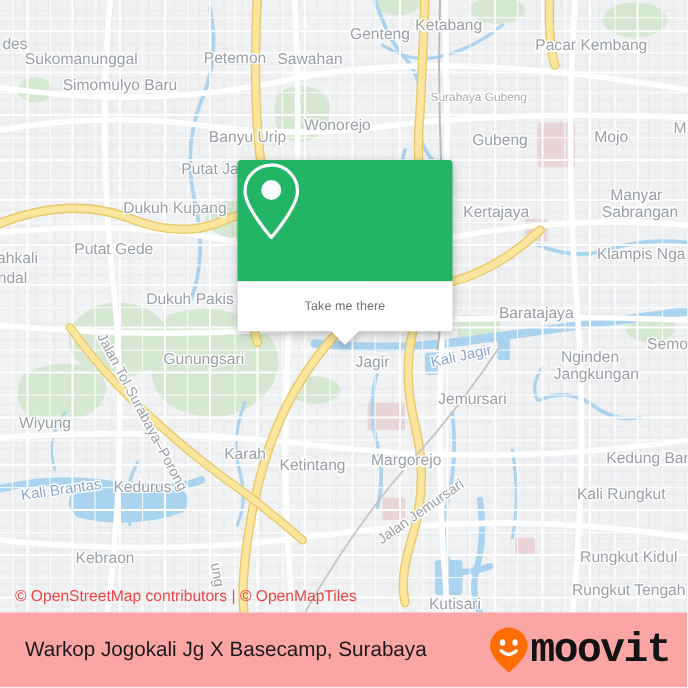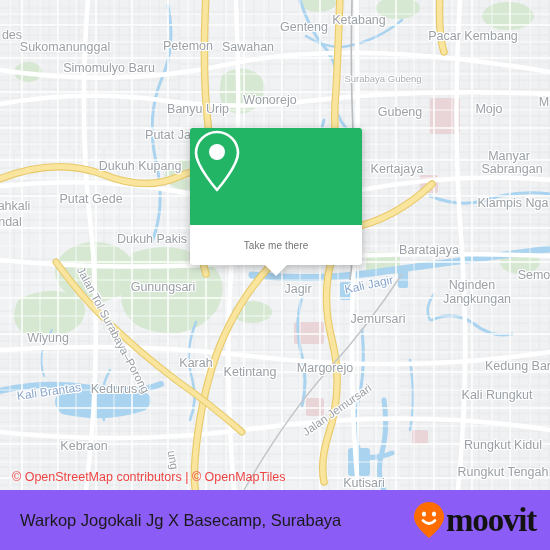--- a/index.html
+++ b/index.html
@@ -121,21 +121,21 @@
     font-family: "Liberation Sans", sans-serif;
     white-space: nowrap;
     z-index: 5;
   }
   #footer {
     position: absolute;
     left: 0;
     top: 490px;
     width: 550px;
     height: 60px;
-    background: #8b5cf6;
+    background: #fca5a5;
     display: flex;
     align-items: center;
     z-index: 6;
   }
   #footer-title {
     position: absolute;
     left: 20px;
     font-size: 16.5px;
     color: #1a1a1a;
     font-family: "Liberation Sans", sans-serif;
@@ -146,21 +146,21 @@
     right: 14px;
     display: flex;
     align-items: center;
     gap: 1px;
   }
   #brand-word {
     font-size: 33px;
     font-weight: bold;
     color: #131313;
     letter-spacing: -1.2px;
-    font-family: Liberation Serif, serif;
+    font-family: Liberation Mono, monospace;
     line-height: 1;
   }
 </style>
 </head>
 <body>
 
 <div id="app">
 
   <div id="map">
 
@@ -285,21 +285,21 @@
       <g fill="none">
         <path d="M352 0 q-2 80 2 150 q4 70 -4 130" stroke="#b9bcbf" stroke-width="1.6"></path>
         <path d="M244 490 q40 -70 84 -120 q40 -44 74 -96" stroke="#c3c6c9" stroke-width="1.4"></path>
       </g>
 
     </svg>
 
     <div id="place-labels">
         <div class="maplabel" style="left: 12px; top: 36px;">des</div>
         <div class="maplabel" style="left: 65px; top: 48px;">Sukomanunggal</div>
-        <div class="maplabel" style="left: 109px; top: 69px; text-align: center;">Simomulyo Baru</div>
+        <div class="maplabel" style="left: 96px; top: 69px; text-align: center;">Simomulyo Baru</div>
         <div class="maplabel" style="left: 188px; top: 47px;">Petemon</div>
         <div class="maplabel" style="left: 248px; top: 48px;">Sawahan</div>
         <div class="maplabel" style="left: 304px; top: 28px;">Genteng</div>
         <div class="maplabel" style="left: 359px; top: 21px;">Ketabang</div>
         <div class="maplabel" style="left: 473px; top: 37px;">Pacar Kembang</div>
         <div class="maplabel" style="left: 198px; top: 110px;">Banyu Urip</div>
         <div class="maplabel" style="left: 270px; top: 101px;">Wonorejo</div>
         <div class="maplabel small" style="left: 383px; top: 79px;">Surabaya Gubeng</div>
         <div class="maplabel" style="left: 367px; top: 113px; margin-left: 33px;">Gubeng</div>
         <div class="maplabel" style="left: 473px; top: 110px; padding-left: 32px;">Mojo</div>
@@ -314,21 +314,21 @@
         <div class="maplabel" style="left: 10px; top: 223px;">ndal</div>
         <div class="maplabel" style="left: 513px; top: 204px;">Klampis Nga</div>
         <div class="maplabel" style="left: 152px; top: 240px;">Dukuh Pakis</div>
         <div class="maplabel" style="left: 429px; top: 251px;">Baratajaya</div>
         <div class="maplabel" style="left: 163px; top: 288px;">Gunungsari</div>
         <div class="maplabel" style="left: 298px; top: 290px;">Jagir</div>
         <div class="maplabel" style="left: 472px; top: 286px;">Nginden</div>
         <div class="maplabel" style="left: 477px; top: 300px;">Jangkungan</div>
         <div class="maplabel" style="left: 534px; top: 276px;">Semo</div>
         <div class="maplabel" style="left: 378px; top: 320px;">Jemursari</div>
-        <div class="maplabel" style="left: 48px; top: 339px;">Wiyung</div>
+        <div class="maplabel" style="left: 36px; top: 339px;">Wiyung</div>
         <div class="maplabel" style="left: 196px; top: 364px;">Karah</div>
         <div class="maplabel" style="left: 250px; top: 373px;">Ketintang</div>
         <div class="maplabel" style="left: 325px; top: 369px;">Margorejo</div>
         <div class="maplabel" style="left: 518px; top: 367px;">Kedung Bar</div>
         <div class="maplabel" style="left: 114px; top: 390px;">Kedurus</div>
         <div class="maplabel" style="left: 485px; top: 396px; padding-left: 24px;">Kali Rungkut</div>
         <div class="maplabel" style="left: 84px; top: 447px;">Kebraon</div>
         <div class="maplabel" style="left: 503px; top: 446px;">Rungkut Kidul</div>
         <div class="maplabel" style="left: 364px; top: 484px;">Kutisari</div>
         <div class="maplabel" style="left: 503px; top: 473px;">Rungkut Tengah</div>

